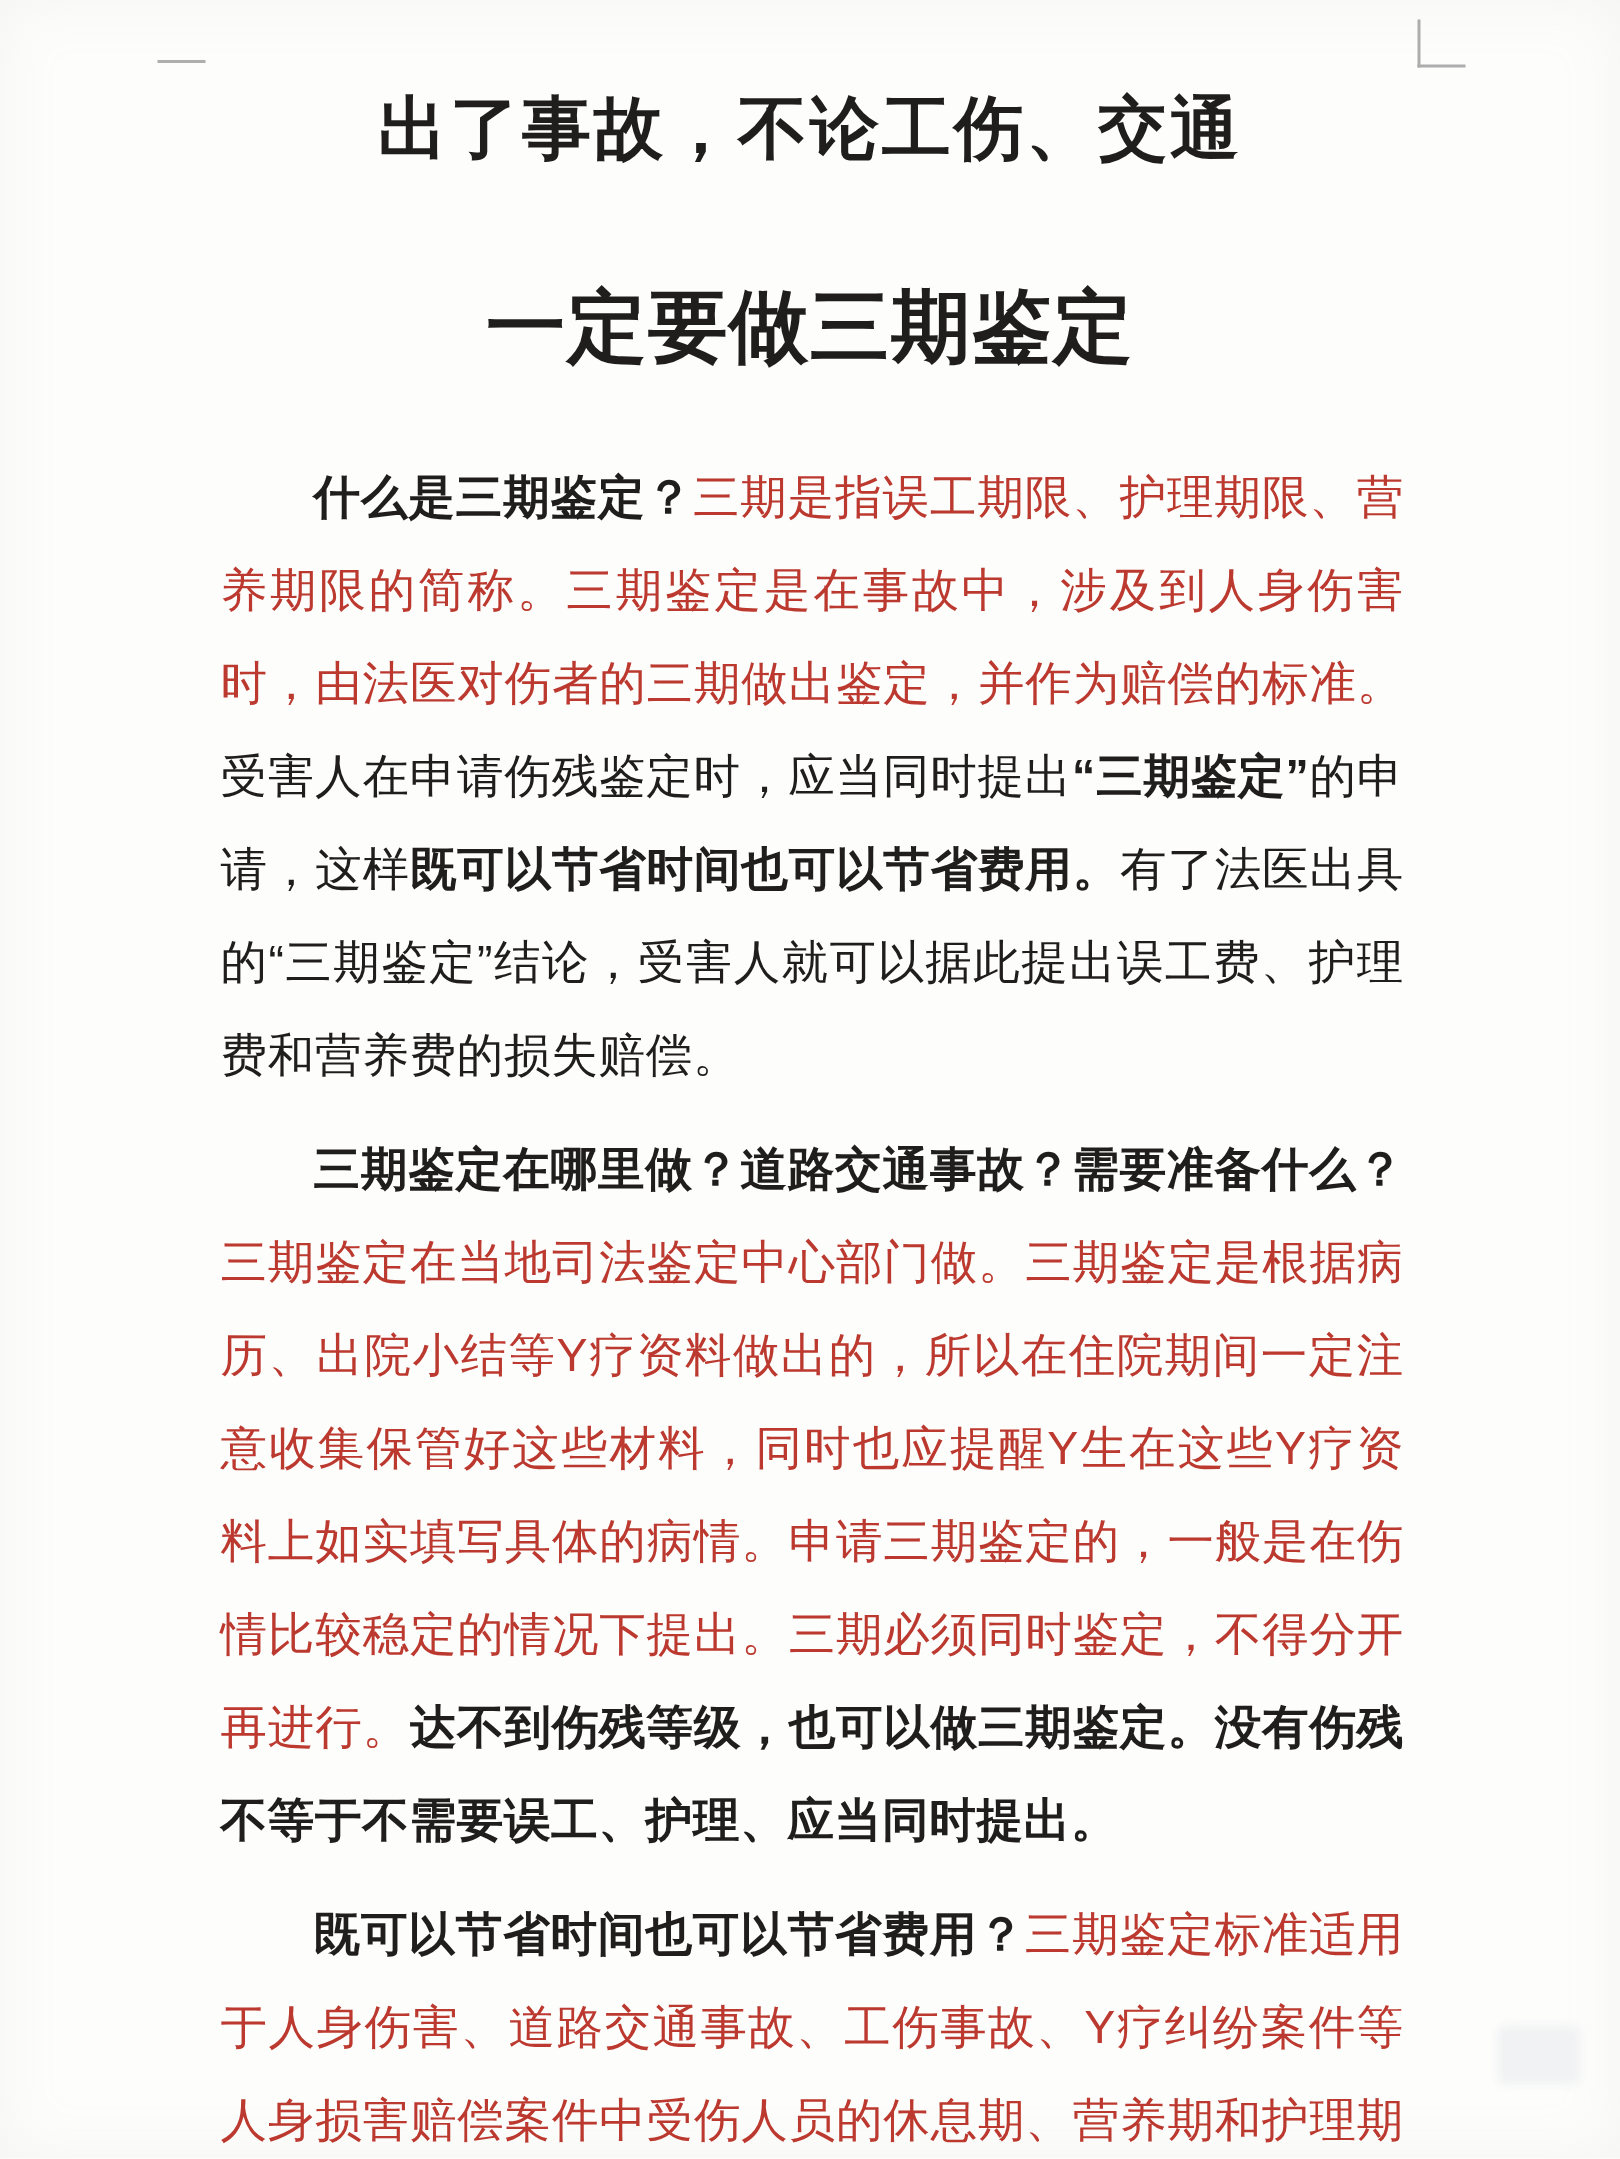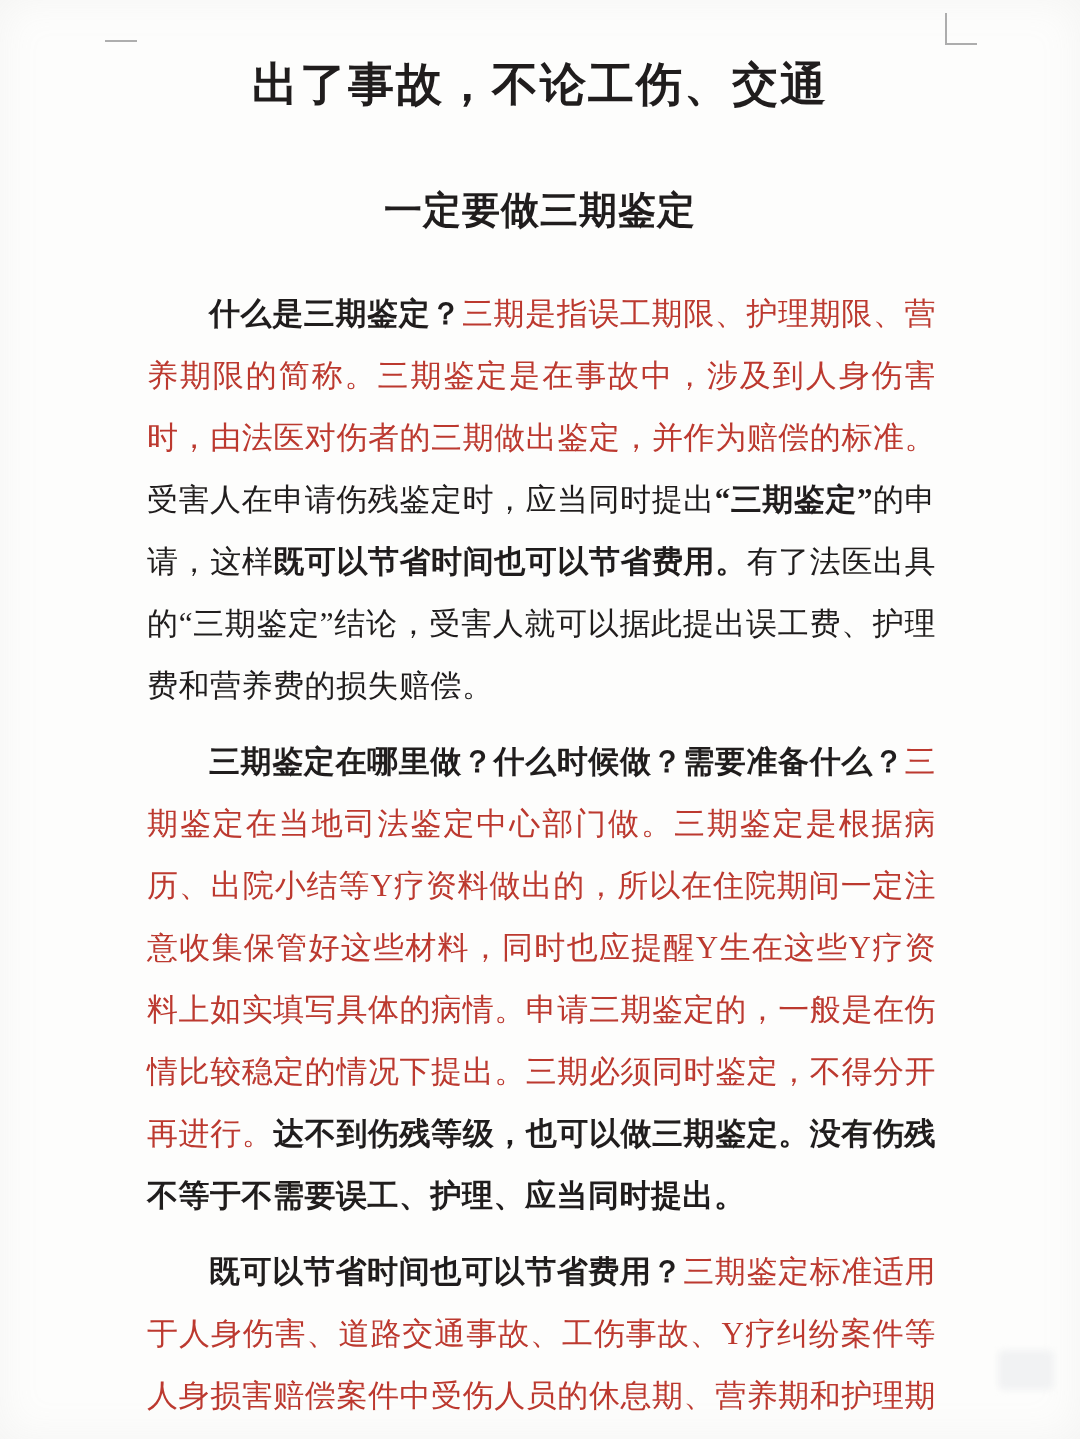--- a/index.html
+++ b/index.html
@@ -13,21 +13,21 @@
     padding: 0;
     background: #ffffff;
   }
   .page {
     position: relative;
     width: 1080px;
     height: 1439px;
     margin: 0 auto;
     background: var(--page_bg);
     overflow: hidden;
-    font-family: Liberation Serif, serif;
+    font-family: Liberation Sans, sans-serif;
     color: var(--ink);
     box-shadow: inset 0 0 40px rgba(180,180,180,0.12);
   }
   
   .tl-dash {
     position: absolute;
     left: 105px;
     top: 40px;
     width: 32px;
     height: 2px;
@@ -61,21 +61,21 @@
   .title-line1 {
     margin: 0;
     font-size: 46px;
     line-height: 1.18;
     font-weight: 900;
     letter-spacing: 2px;
     color: var(--ink);
   }
   .title-line2 {
     margin: 76px 0 0 0;
-    font-size: 38px;
+    font-size: 53px;
     line-height: 1.18;
     font-weight: 900;
     letter-spacing: 1px;
     color: var(--ink);
   }
   .body-text {
     margin-top: 50px;
     padding: 0 130px 0 133px;
     font-size: 31px;
     line-height: 62px;
@@ -105,21 +105,21 @@
     <h1 class="title-line2">一定要做三期鉴定</h1>
   </div>
 
   <div class="body-text">
 
     <p>
       <span class="seg-bold">什么是三期鉴定？</span><span class="seg-red">三期是指误工期限、护理期限、营养期限的简称。三期鉴定是在事故中，涉及到人身伤害时，由法医对伤者的三期做出鉴定，并作为赔偿的标准。</span><span class="seg-black">受害人在申请伤残鉴定时，应当同时提出</span><span class="seg-bold">“三期鉴定”</span><span class="seg-black">的申请，这样</span><span class="seg-bold">既可以节省时间也可以节省费用。</span><span class="seg-black">有了法医出具的“三期鉴定”结论，受害人就可以据此提出误工费、护理费和营养费的损失赔偿。</span>
     </p>
 
     <p>
-      <span class="seg-bold">三期鉴定在哪里做？什么时候做？需要准备什么？</span><span class="seg-red">三期鉴定在当地司法鉴定中心部门做。三期鉴定是根据病历、出院小结等Y疗资料做出的，所以在住院期间一定注意收集保管好这些材料，同时也应提醒Y生在这些Y疗资料上如实填写具体的病情。申请三期鉴定的，一般是在伤情比较稳定的情况下提出。三期必须同时鉴定，不得分开再进行。</span><span class="seg-bold">达不到伤残等级，也可以做三期鉴定。没有伤残不等于不需要误工、护理、应当同时提出。</span>
+      <span class="seg-bold">三期鉴定在哪里做？道路交通事故？需要准备什么？</span><span class="seg-red">三期鉴定在当地司法鉴定中心部门做。三期鉴定是根据病历、出院小结等Y疗资料做出的，所以在住院期间一定注意收集保管好这些材料，同时也应提醒Y生在这些Y疗资料上如实填写具体的病情。申请三期鉴定的，一般是在伤情比较稳定的情况下提出。三期必须同时鉴定，不得分开再进行。</span><span class="seg-bold">达不到伤残等级，也可以做三期鉴定。没有伤残不等于不需要误工、护理、应当同时提出。</span>
     </p>
 
     <p>
       <span class="seg-bold">既可以节省时间也可以节省费用？</span><span class="seg-red">三期鉴定标准适用于人身伤害、道路交通事故、工伤事故、Y疗纠纷案件等人身损害赔偿案件中受伤人员的休息期、营养期和护理期评定。</span>
     </p>
 
   </div>
 
 </div>
 

